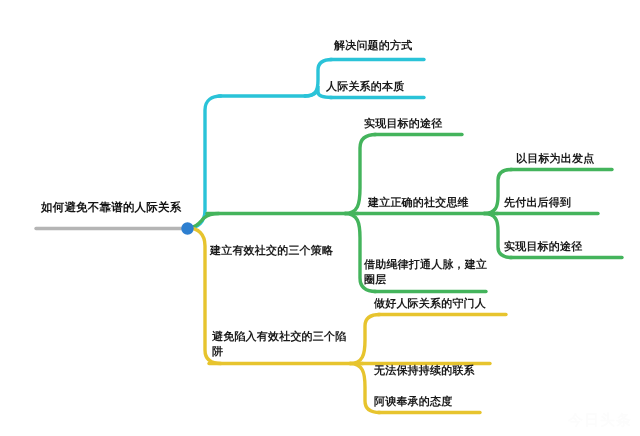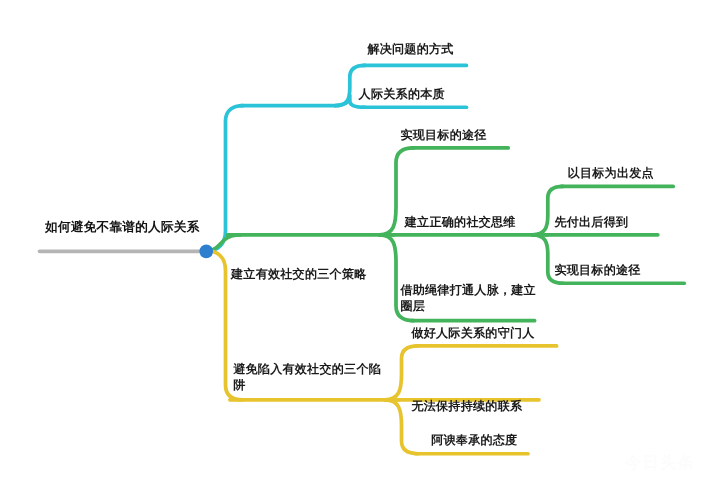--- a/index.html
+++ b/index.html
@@ -116,17 +116,17 @@
   <div class="node" style="left:504px; top:195px;">先付出后得到</div>
 
   <div class="node" style="left:504px; top:239px;">实现目标的途径</div>
 
   <div class="node" style="left:374px; top:296px;">做好人际关系的守门人</div>
 
   <div class="node wrap" style="left:212px; top:329px; width:140px;">避免陷入有效社交的三个陷阱</div>
 
   <div class="node" style="left:374px; top:327px;margin-top:36px;">无法保持持续的联系</div>
 
-  <div class="node" style="left:392px; top:394px;">阿谀奉承的态度</div>
+  <div class="node" style="left:374px; top:394px;">阿谀奉承的态度</div>
 
   <div class="watermark">今日头条</div>
 
 </div>
 
 </body></html>

